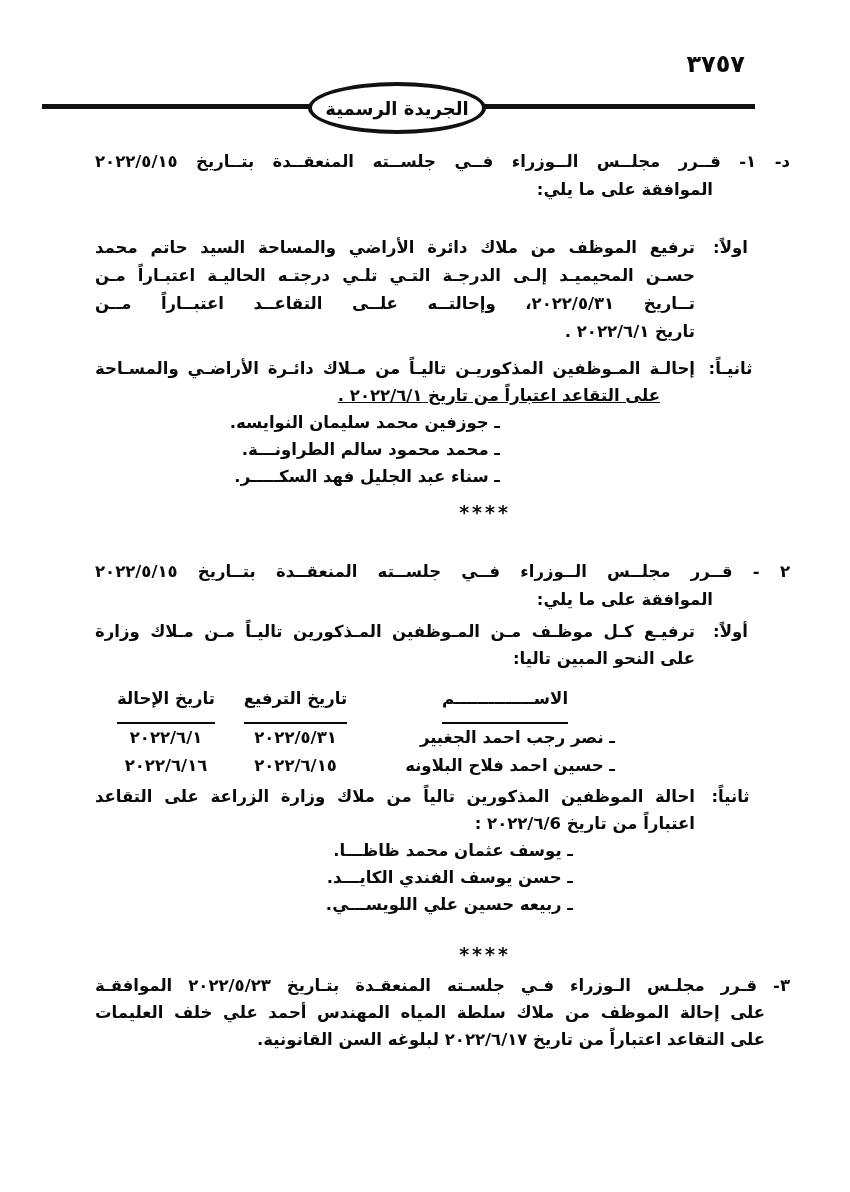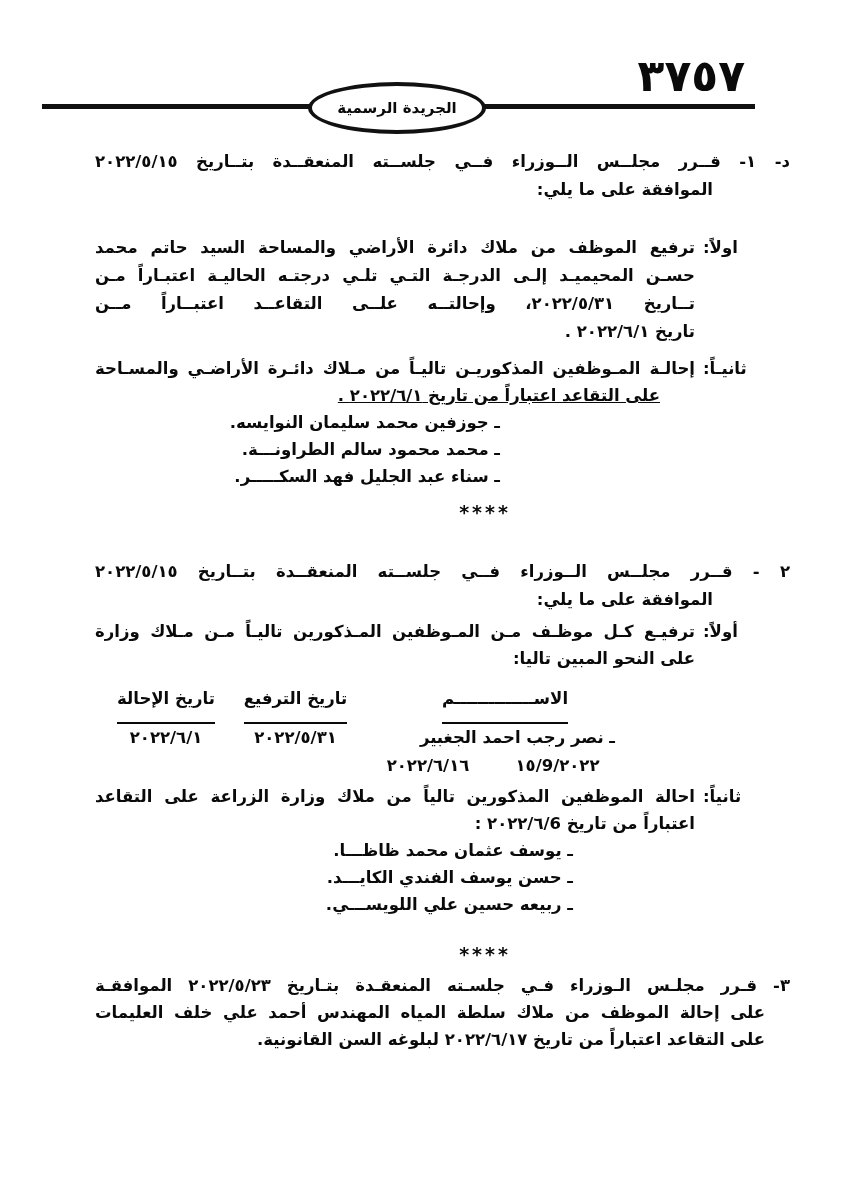--- a/index.html
+++ b/index.html
@@ -10,53 +10,53 @@
     background:#ffffff;
     direction:rtl;
     font-family:"DejaVu Sans",sans-serif;
     font-weight:700;
     color:#0a0a0a;
     overflow:hidden;
   }
   
   .page-number{
     position:absolute;top:50px;right:105px;
-    font-size:44px;letter-spacing:2px;
+    font-size:24px;letter-spacing:2px;
   }
   .header-rule{
     position:absolute;top:104px;left:42px;right:95px;
     height:5px;background:#111;
   }
   .header-oval{
     position:absolute;top:82px;left:308px;
     width:178px;height:52px;
     border:4px solid #111;border-radius:50%;
     background:#fff;box-sizing:border-box;
     display:flex;align-items:center;justify-content:center;
-    font-size:15px;z-index:2;
+    font-size:18px;z-index:2;
   }
   
   .content{position:absolute;top:148px;left:60px;right:60px;width:695px;}
   .line{text-align:right;}
   .jfull{text-align:justify;text-align-last:justify;}
   .lh28 .line{line-height:28px;}
   .lh27 .line{line-height:27px;}
   .fs{font-size:16.5px;margin-left:7px;}
   .mt30{margin-top:30px;}
   .mt9{margin-top:9px;}
   .mt34{margin-top:34px;}
   .mt4{margin-top:4px;}
   .mt13{margin-top:13px;}
   .mt3{margin-top:3px;}
   .mt6{margin-top:6px;}
   .indent77{padding-right:77px;}
   .indent35{padding-right:35px;text-decoration:underline;}
   .hang25{padding-right:25px;}
   .clause{display:flex;align-items:flex-start;}
-  .clause-label{width:55px;margin-right:32px;margin-left:8px;flex:none;text-align:left;line-height:27px;}
+  .clause-label{width:55px;margin-right:32px;margin-left:8px;flex:none;text-align:center;line-height:27px;}
   .clause-body{flex:1;min-width:0;}
   .emp-list-1{padding-right:195px;}
   .emp-list-2{padding-right:122px;}
   .separator{margin-top:10px;text-align:center;padding-left:85px;
     font-size:19px;letter-spacing:3px;line-height:24px;}
   .sep2{margin-top:24px;}
   
   .ptable{margin-right:175px;display:block;}
   .trow{display:flex;direction:rtl;line-height:28px;}
   .cell{box-sizing:border-box;}
@@ -128,21 +128,22 @@
         <div class="cell cell-name"><span class="u">الاســــــــــــــم</span></div>
         <div class="cell cell-promo"><span class="u">تاريخ الترفيع</span></div>
         <div class="cell cell-ref"><span class="u">تاريخ الإحالة</span></div>
       </div>
       <div class="trow">
         <div class="cell cell-name">ـ نصر رجب احمد الجغبير</div>
         <div class="cell cell-promo">٢٠٢٢/٥/٣١</div>
         <div class="cell cell-ref">٢٠٢٢/٦/١</div>
       </div>
       <div class="trow">
-        <div class="cell cell-promo">٢٠٢٢/9/١٥</div>
+        <div class="cell cell-name">ـ حسين احمد فلاح البلاونه</div>
+        <div class="cell cell-promo">٢٠٢٢/٦/١٥</div>
         <div class="cell cell-ref">٢٠٢٢/٦/١٦</div>
       </div>
     </div>
 
     <div class="clause mt3 lh27">
       <div class="clause-label">ثانياً:</div>
       <div class="clause-body">
         <div class="line jfull">احالة الموظفين المذكورين تالياً من ملاك وزارة الزراعة على التقاعد</div>
         <div class="line">اعتباراً من تاريخ ٢٠٢٢/٦/6 :</div>
         <div class="emp-list-2">

